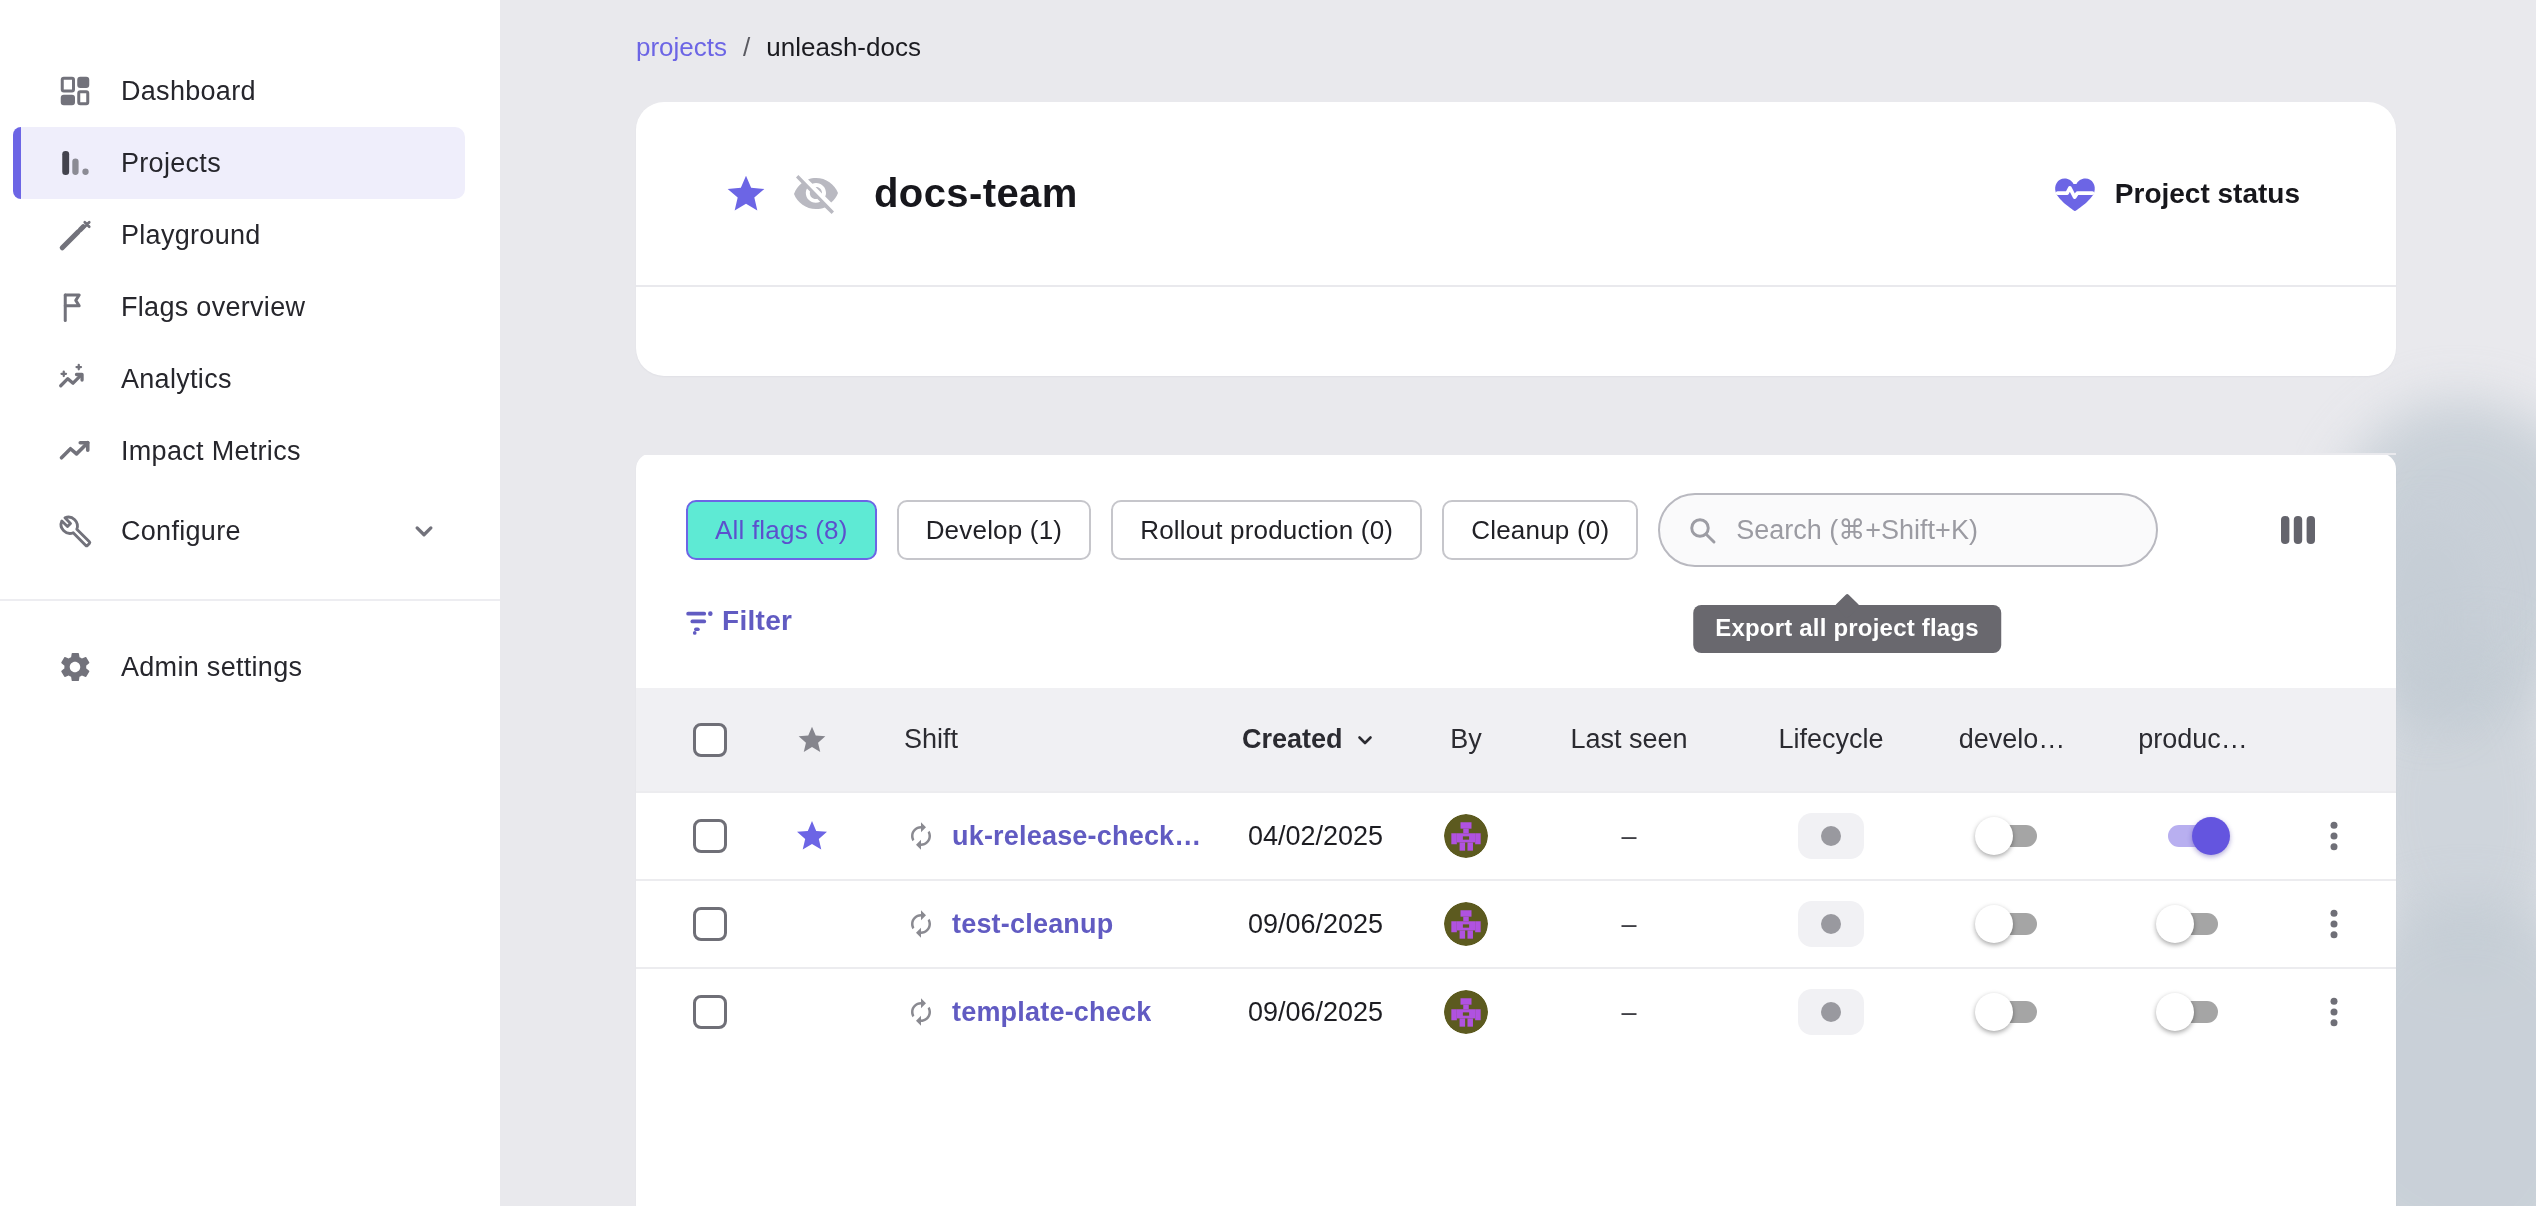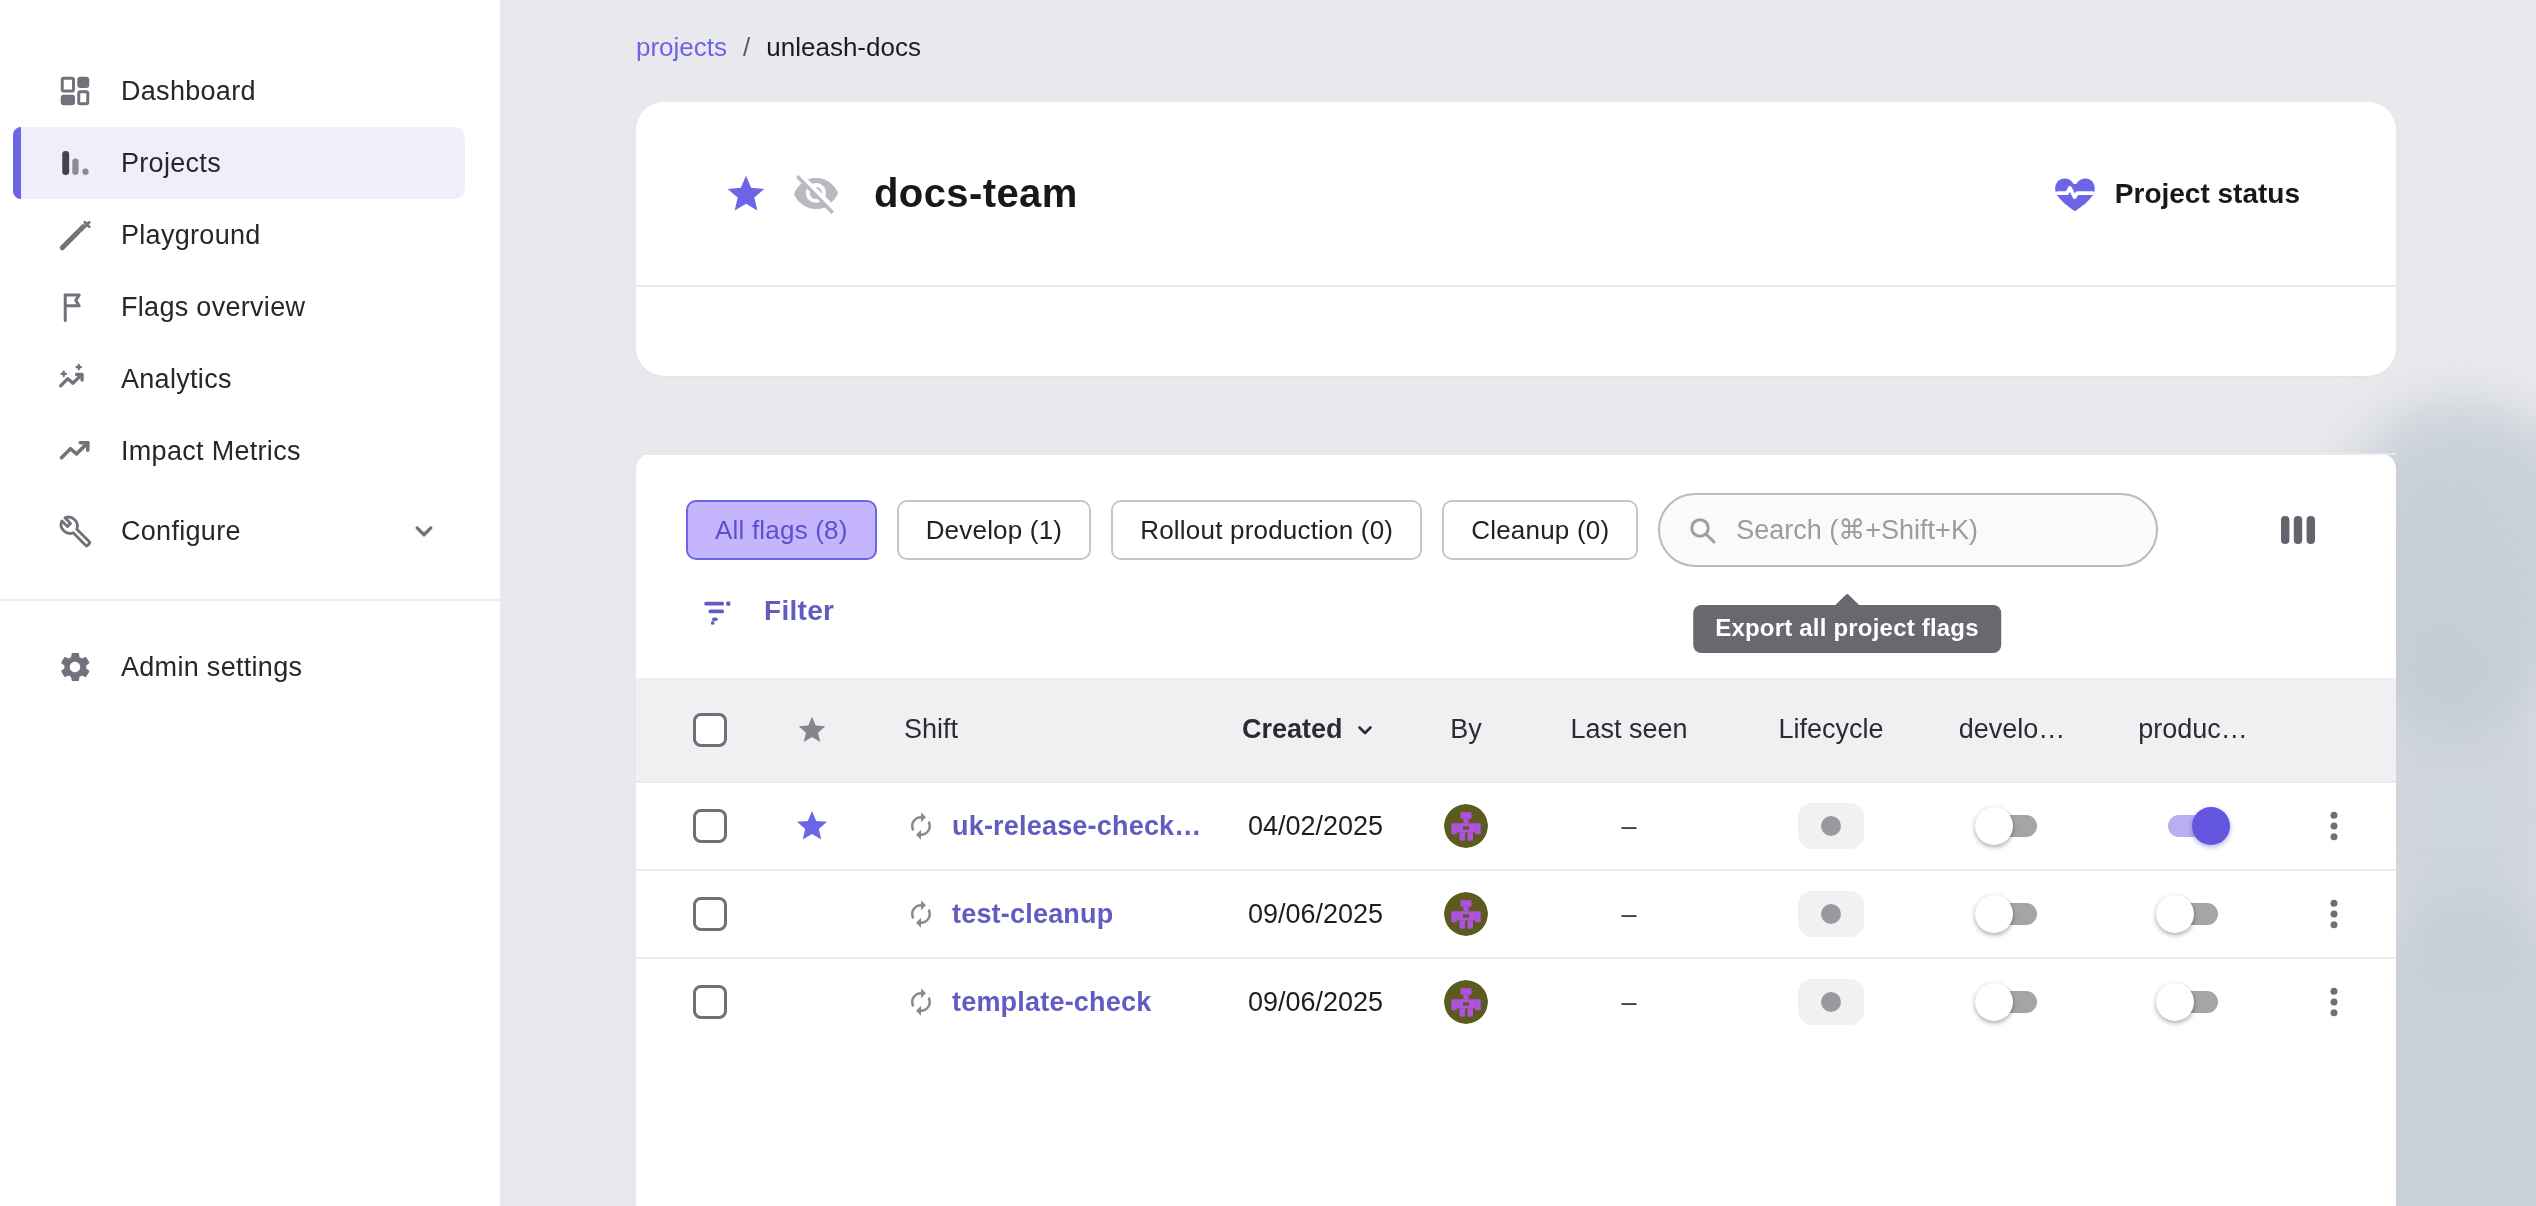--- a/index.html
+++ b/index.html
@@ -75,31 +75,31 @@
   .icon-btn.plain{ width:70px; margin-left:2px; color:#5c5c64; }
   .primary-btn{ margin-left:26px; height:63px; padding:0 38px; background:var(--primary); color:#fff; border:none; border-radius:10px; font-size:27px; font-weight:700; font-family:inherit; letter-spacing:.3px; cursor:pointer; box-shadow:0 2px 4px rgba(80,70,200,.35); white-space:nowrap; }
 
   
   .tooltip{ position:absolute; top:152px; left:1211px; transform:translateX(-50%); background:var(--tooltip); color:#fff; font-size:24px; font-weight:700; padding:9px 22px 11px; border-radius:8px; white-space:nowrap; z-index:6; letter-spacing:.2px; }
   .tooltip::before{ content:""; position:absolute; top:-8px; left:50%; width:18px; height:18px; background:var(--tooltip); transform:translateX(-50%) rotate(45deg); border-radius:2px; }
 
   
   .chips-row{ margin-top:38px; padding-left:50px; padding-right:0; display:flex; align-items:center; gap:20px; height:74px; position:relative; z-index:1;}
   .chip{ height:60px; border-radius:10px; border:2px solid #c6c6cb; background:#fff; padding:0 27px; font-size:26px; color:#212126; display:flex; align-items:center; cursor:pointer; white-space:nowrap; letter-spacing:.2px; }
-  .chip.selected{ border-color:var(--primary); background:#c4b5fd; color:#5c50cd; font-weight:500; }
+  .chip.selected{ border-color:var(--primary); background:#5eead4; color:#5c50cd; font-weight:500; }
   .searchbox{ height:74px; width:500px; border:2px solid #b9b9c0; border-radius:40px; background:#fafafb; display:flex; align-items:center; padding:0 20px 0 26px; }
   .searchbox .s-icon{ width:32px; height:32px; color:#9d9da4; flex:0 0 32px; }
   .searchbox .s-icon svg{ width:32px; height:32px; }
   .searchbox input{ border:none; outline:none; background:transparent; margin-left:18px; font-size:27px; font-family:inherit; color:#3a3a40; width:100%; }
   .searchbox input::placeholder{ color:#9b9ba2; }
   .cols-btn{ margin-left:auto; margin-right:74px; width:48px; height:48px; color:#64646c; cursor:pointer; }
   .cols-btn svg{ width:48px; height:48px; }
 
   
-  .filter-row{ margin-top:22px; height:44px; display:flex; align-items:center; padding-left:64px; gap:30px; color:var(--link); cursor:pointer; width:220px; }
+  .filter-row{ margin-top:32px; height:44px; display:flex; align-items:center; padding-left:46px; gap:6px; color:var(--link); cursor:pointer; width:220px; }
   .filter-row .f-icon{ width:34px; height:34px; }
   .filter-row .f-icon svg{ width:34px; height:34px; }
   .filter-label{ font-size:28px; font-weight:700; letter-spacing:.3px; }
 
   
   .table{ margin-top:45px; }
   .trow, .thead{ display:grid; grid-template-columns:148px 56px 366px 220px 80px 246px 158px 204px 158px 124px; align-items:center; }
   .thead{ height:103px; background:#f0f0f3; font-size:27px; color:#2b2b31; }
   .trow{ height:88px; background:#fff; border-top:2px solid #ececef; font-size:27px; }
   .cell{ display:flex; align-items:center; justify-content:center; min-width:0; }

